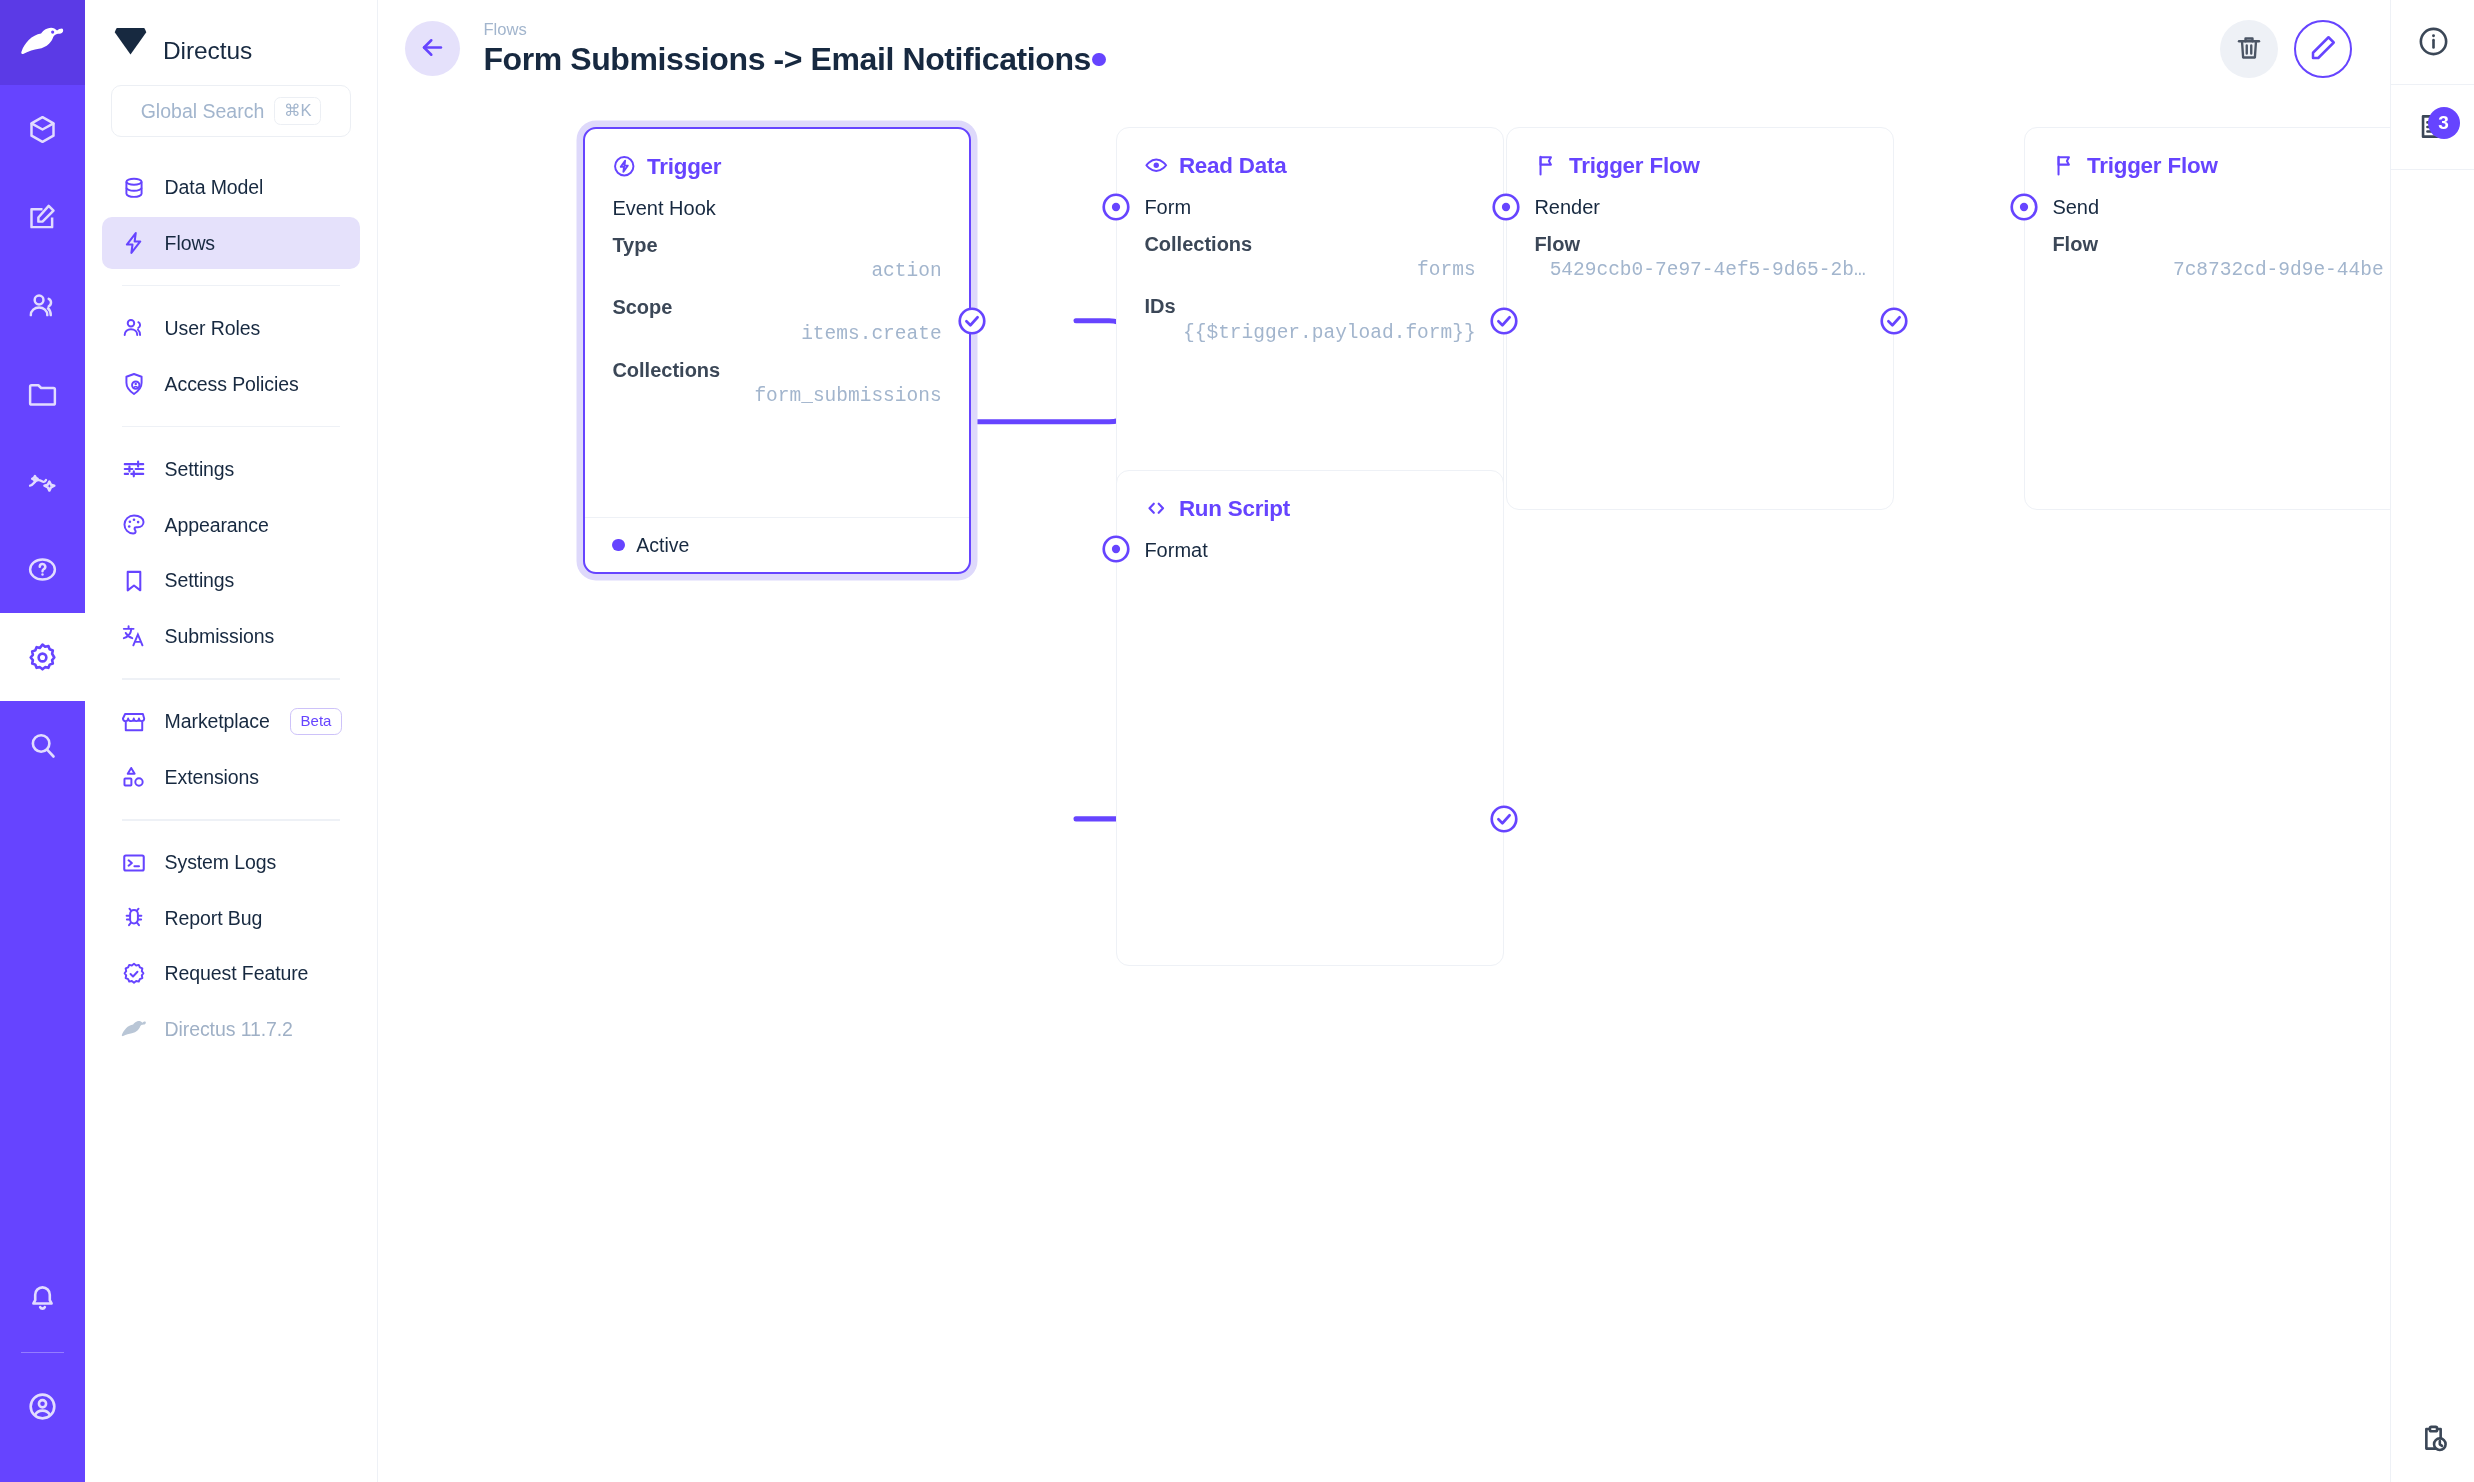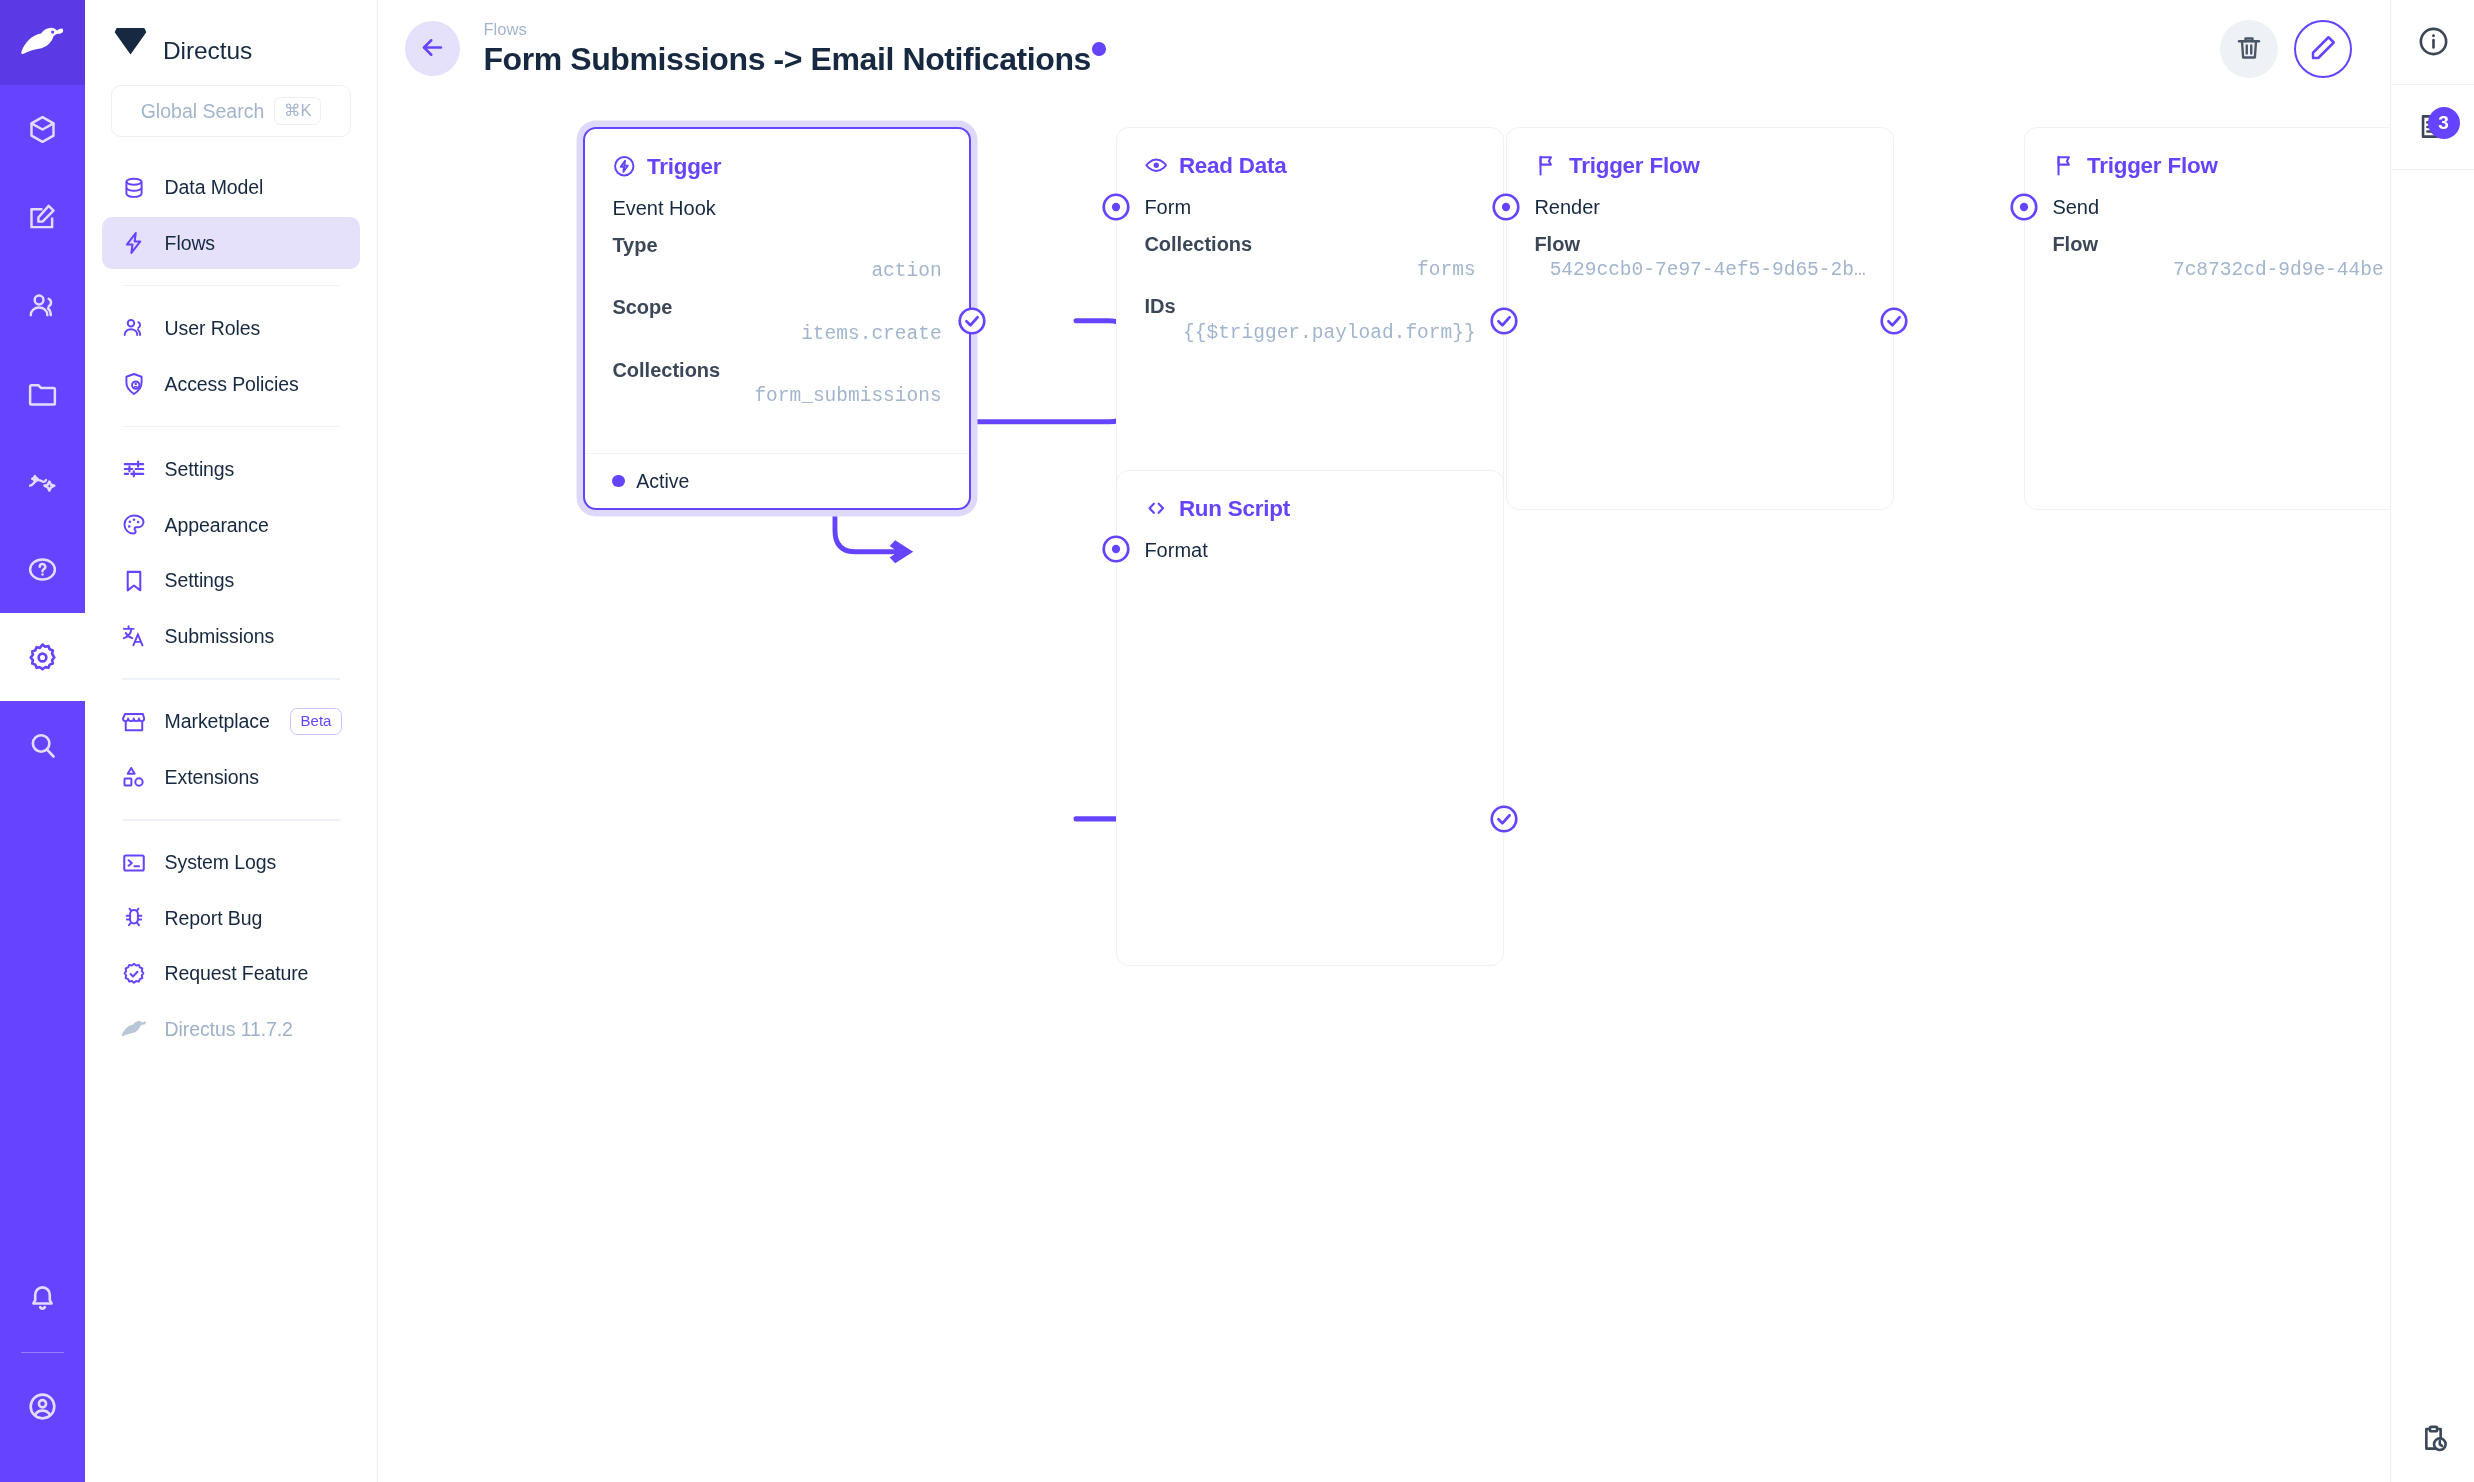--- a/index.html
+++ b/index.html
@@ -66,21 +66,21 @@
 
   
   .main { flex: 1 1 auto; position: relative; display: flex; flex-direction: column; background: #fff; min-width:0; }
   .topbar { height: 97px; flex:0 0 97px; display: flex; align-items: center; padding: 0 0 0 27.4px; position:relative; z-index:5; background:#fff;}
   .back-btn {
     width: 55px; height: 55px; border-radius: 50%; background: #e5e1fb;
     display: flex; align-items: center; justify-content: center; flex:0 0 55px;
   }
   .title-block { margin-left: 23px; display: flex; flex-direction: column; justify-content:center; }
   .crumb { font-size: 16.6px; color: #a2b5cd; line-height: 1.25; margin-bottom:1.4px;}
-  .title-row { display: flex; gap: 1px; }
+  .title-row { display: flex; align-items: center; gap: 1px; }
   .flow-title { font-size: 32px; font-weight: 700; color: #172940; letter-spacing: -0.4px; line-height:1.1;}
   .title-dot { width: 13.7px; height: 13.7px; border-radius: 50%; background: #6644ff; }
   .topbar-actions { margin-left: auto; display: flex; align-items: center; gap: 16px; padding-right: 38px; }
   .circ-btn { width: 58px; height: 58px; border-radius: 50%; display: flex; align-items: center; justify-content: center; }
   .circ-btn.grey { background: #eef1f6; }
   .circ-btn.outline { border: 2.2px solid #6644ff; background: #fff; }
 
   
   .canvas { flex:1 1 auto; position: relative; background: #fff; overflow: hidden; }
   .canvas-svg { position: absolute; left:0; top:0; width: 100%; height: 100%; pointer-events:none; }
@@ -434,21 +434,21 @@
           <path d="M1648 310 H1700 Q1730 310 1730 280 V186 Q1730 156 1760 156 H1800"></path>
         </g>
         <g fill="#6644ff">
           <path d="M747 140 l26 16 -26 16 -8 -8 12 -8 -12 -8 z"></path>
           <path d="M747 614 l26 16 -26 16 -8 -8 12 -8 -12 -8 z"></path>
           <path d="M1245 140 l26 16 -26 16 -8 -8 12 -8 -12 -8 z"></path>
           <path d="M1787 140 l26 16 -26 16 -8 -8 12 -8 -12 -8 z"></path>
         </g>
       </svg>
 
-      <div class="node selected" style="left: 205px; top: 30px; width: 388px; height: 383px;">
+      <div class="node selected" style="left: 205px; top: 30px; width: 388px; height: 447px;">
         <div class="node-head">
           <span>
             <svg width="24.5" height="24.5" viewBox="0 0 24 24" fill="none" stroke="#6644ff" stroke-width="1.9" stroke-linejoin="round">
                 <circle cx="12" cy="12" r="9"></circle>
                 <path d="M12.8 6.6L8.6 12.6h3.2l-.6 4.8 4.2-6h-3.2z"></path>
               </svg>
           </span>
           <span class="node-type">Trigger</span>
         </div>
         <div class="node-body">

